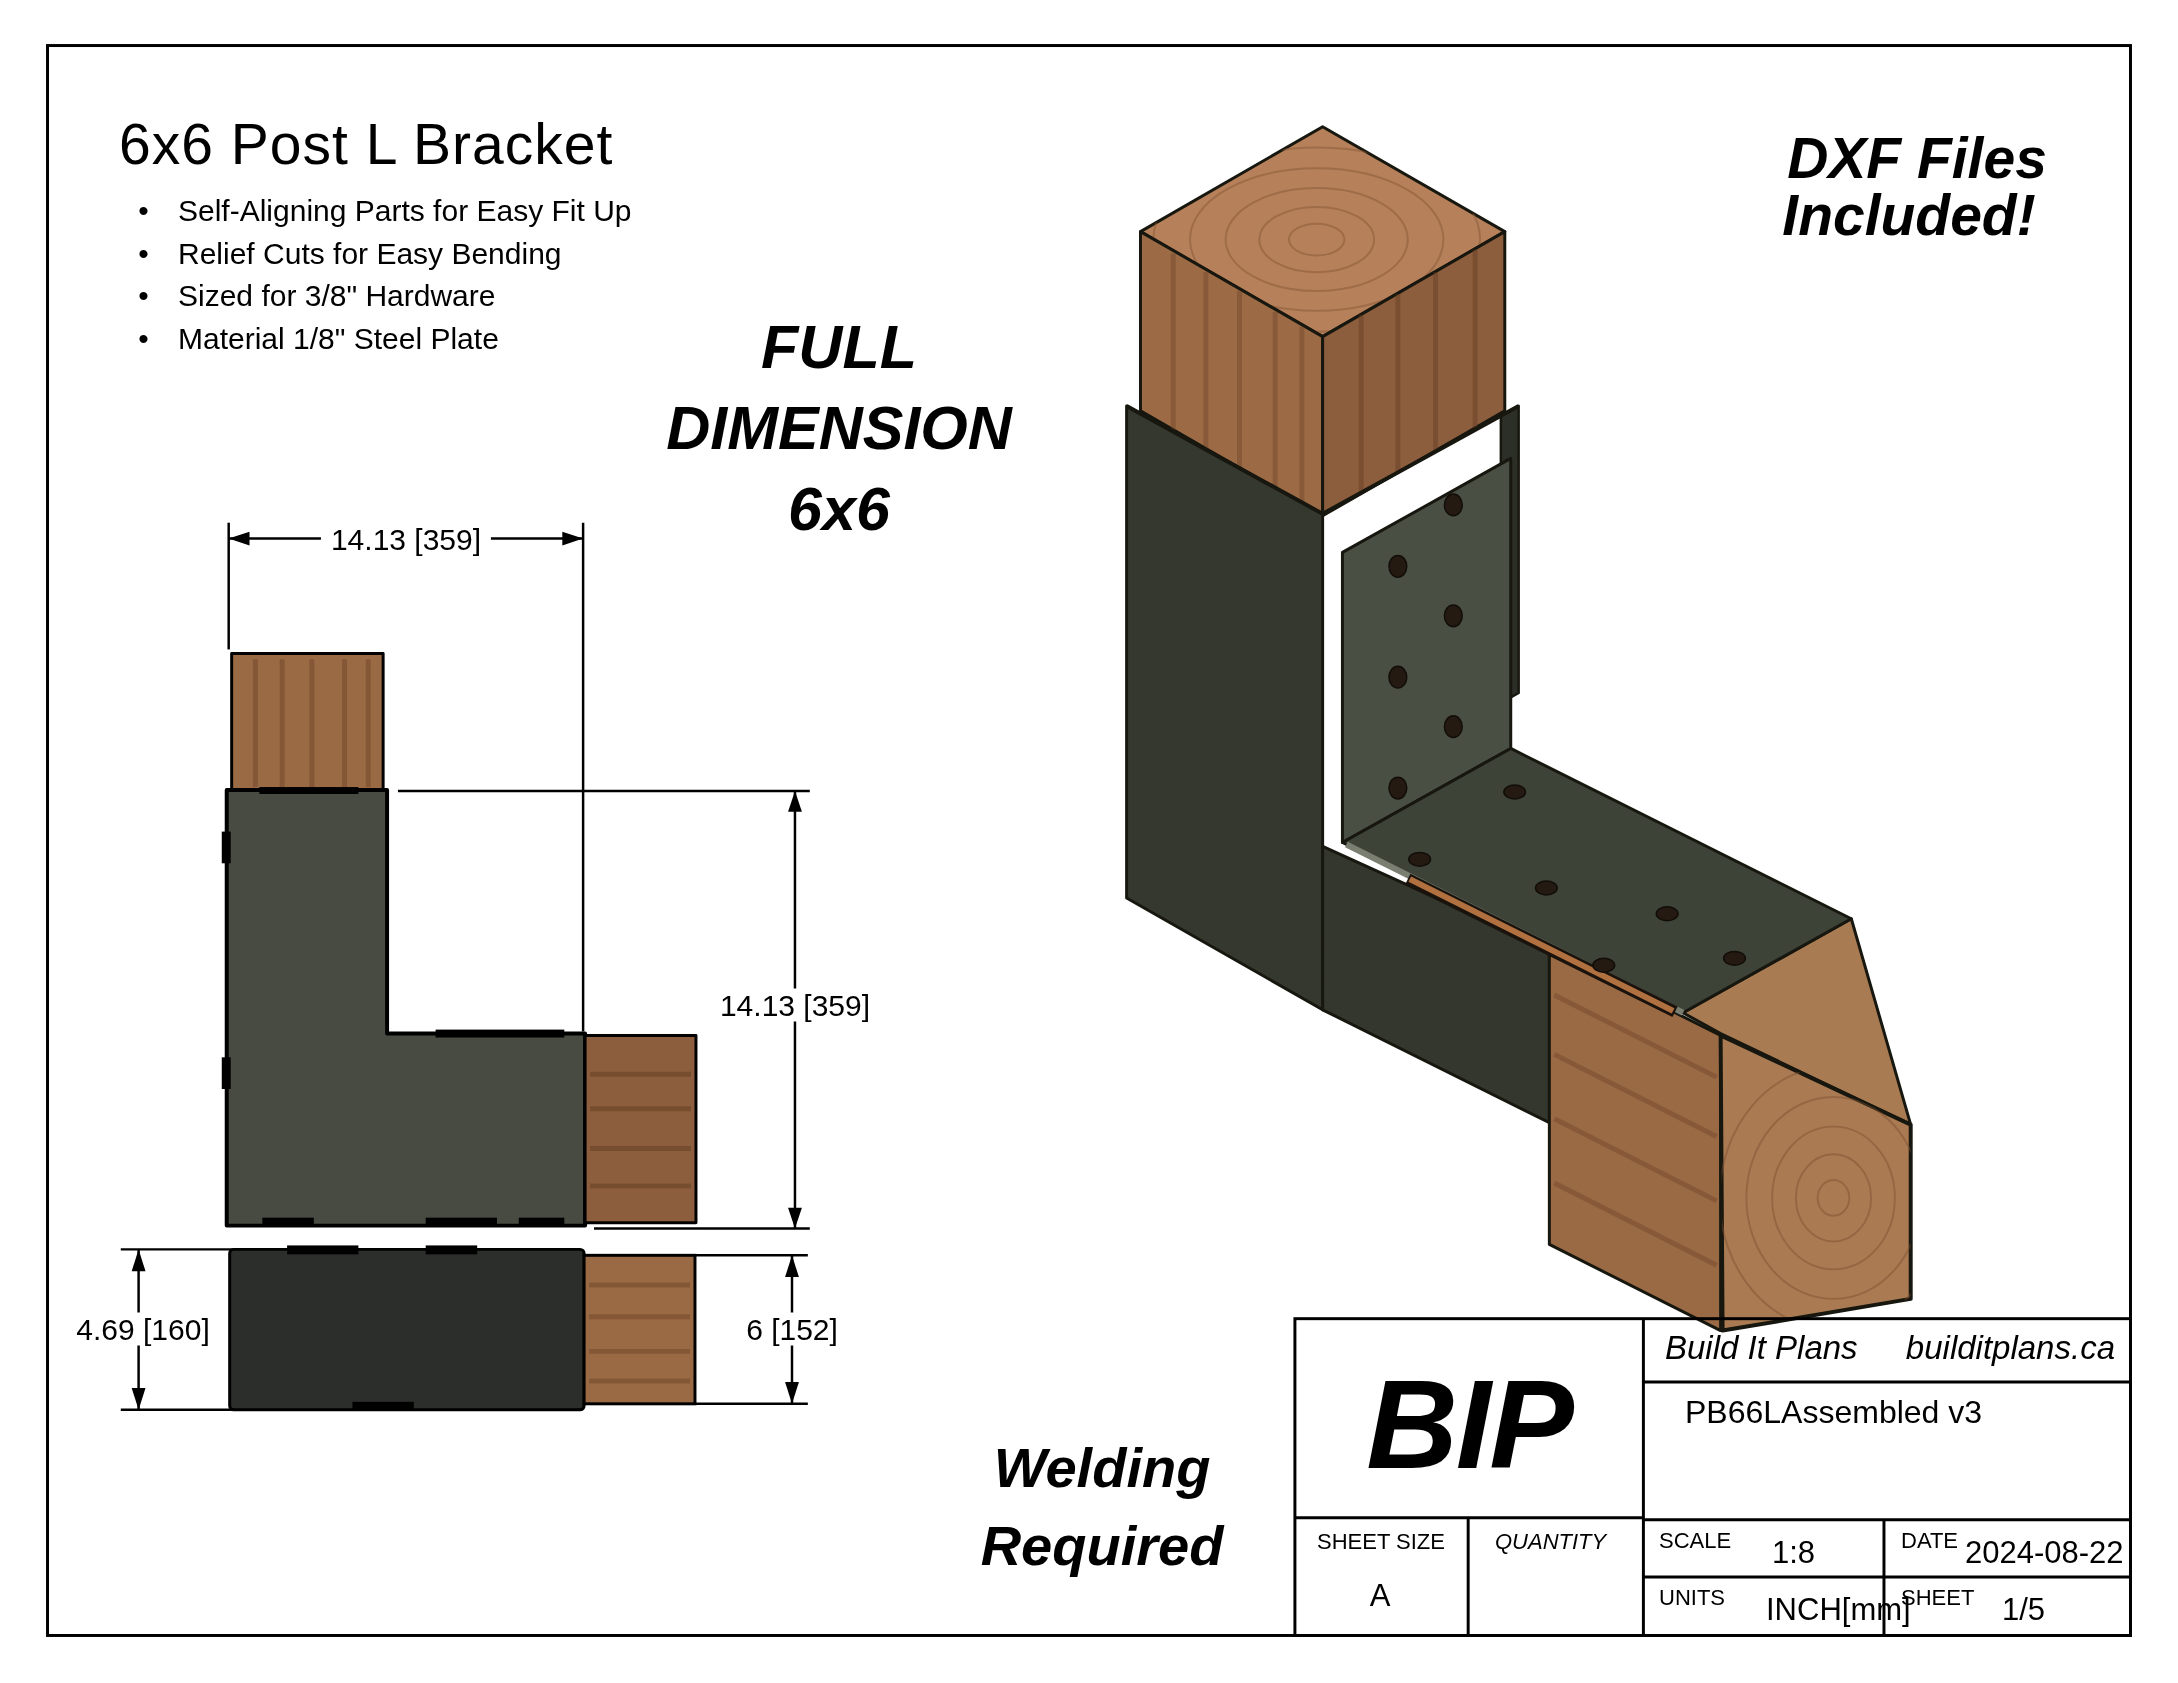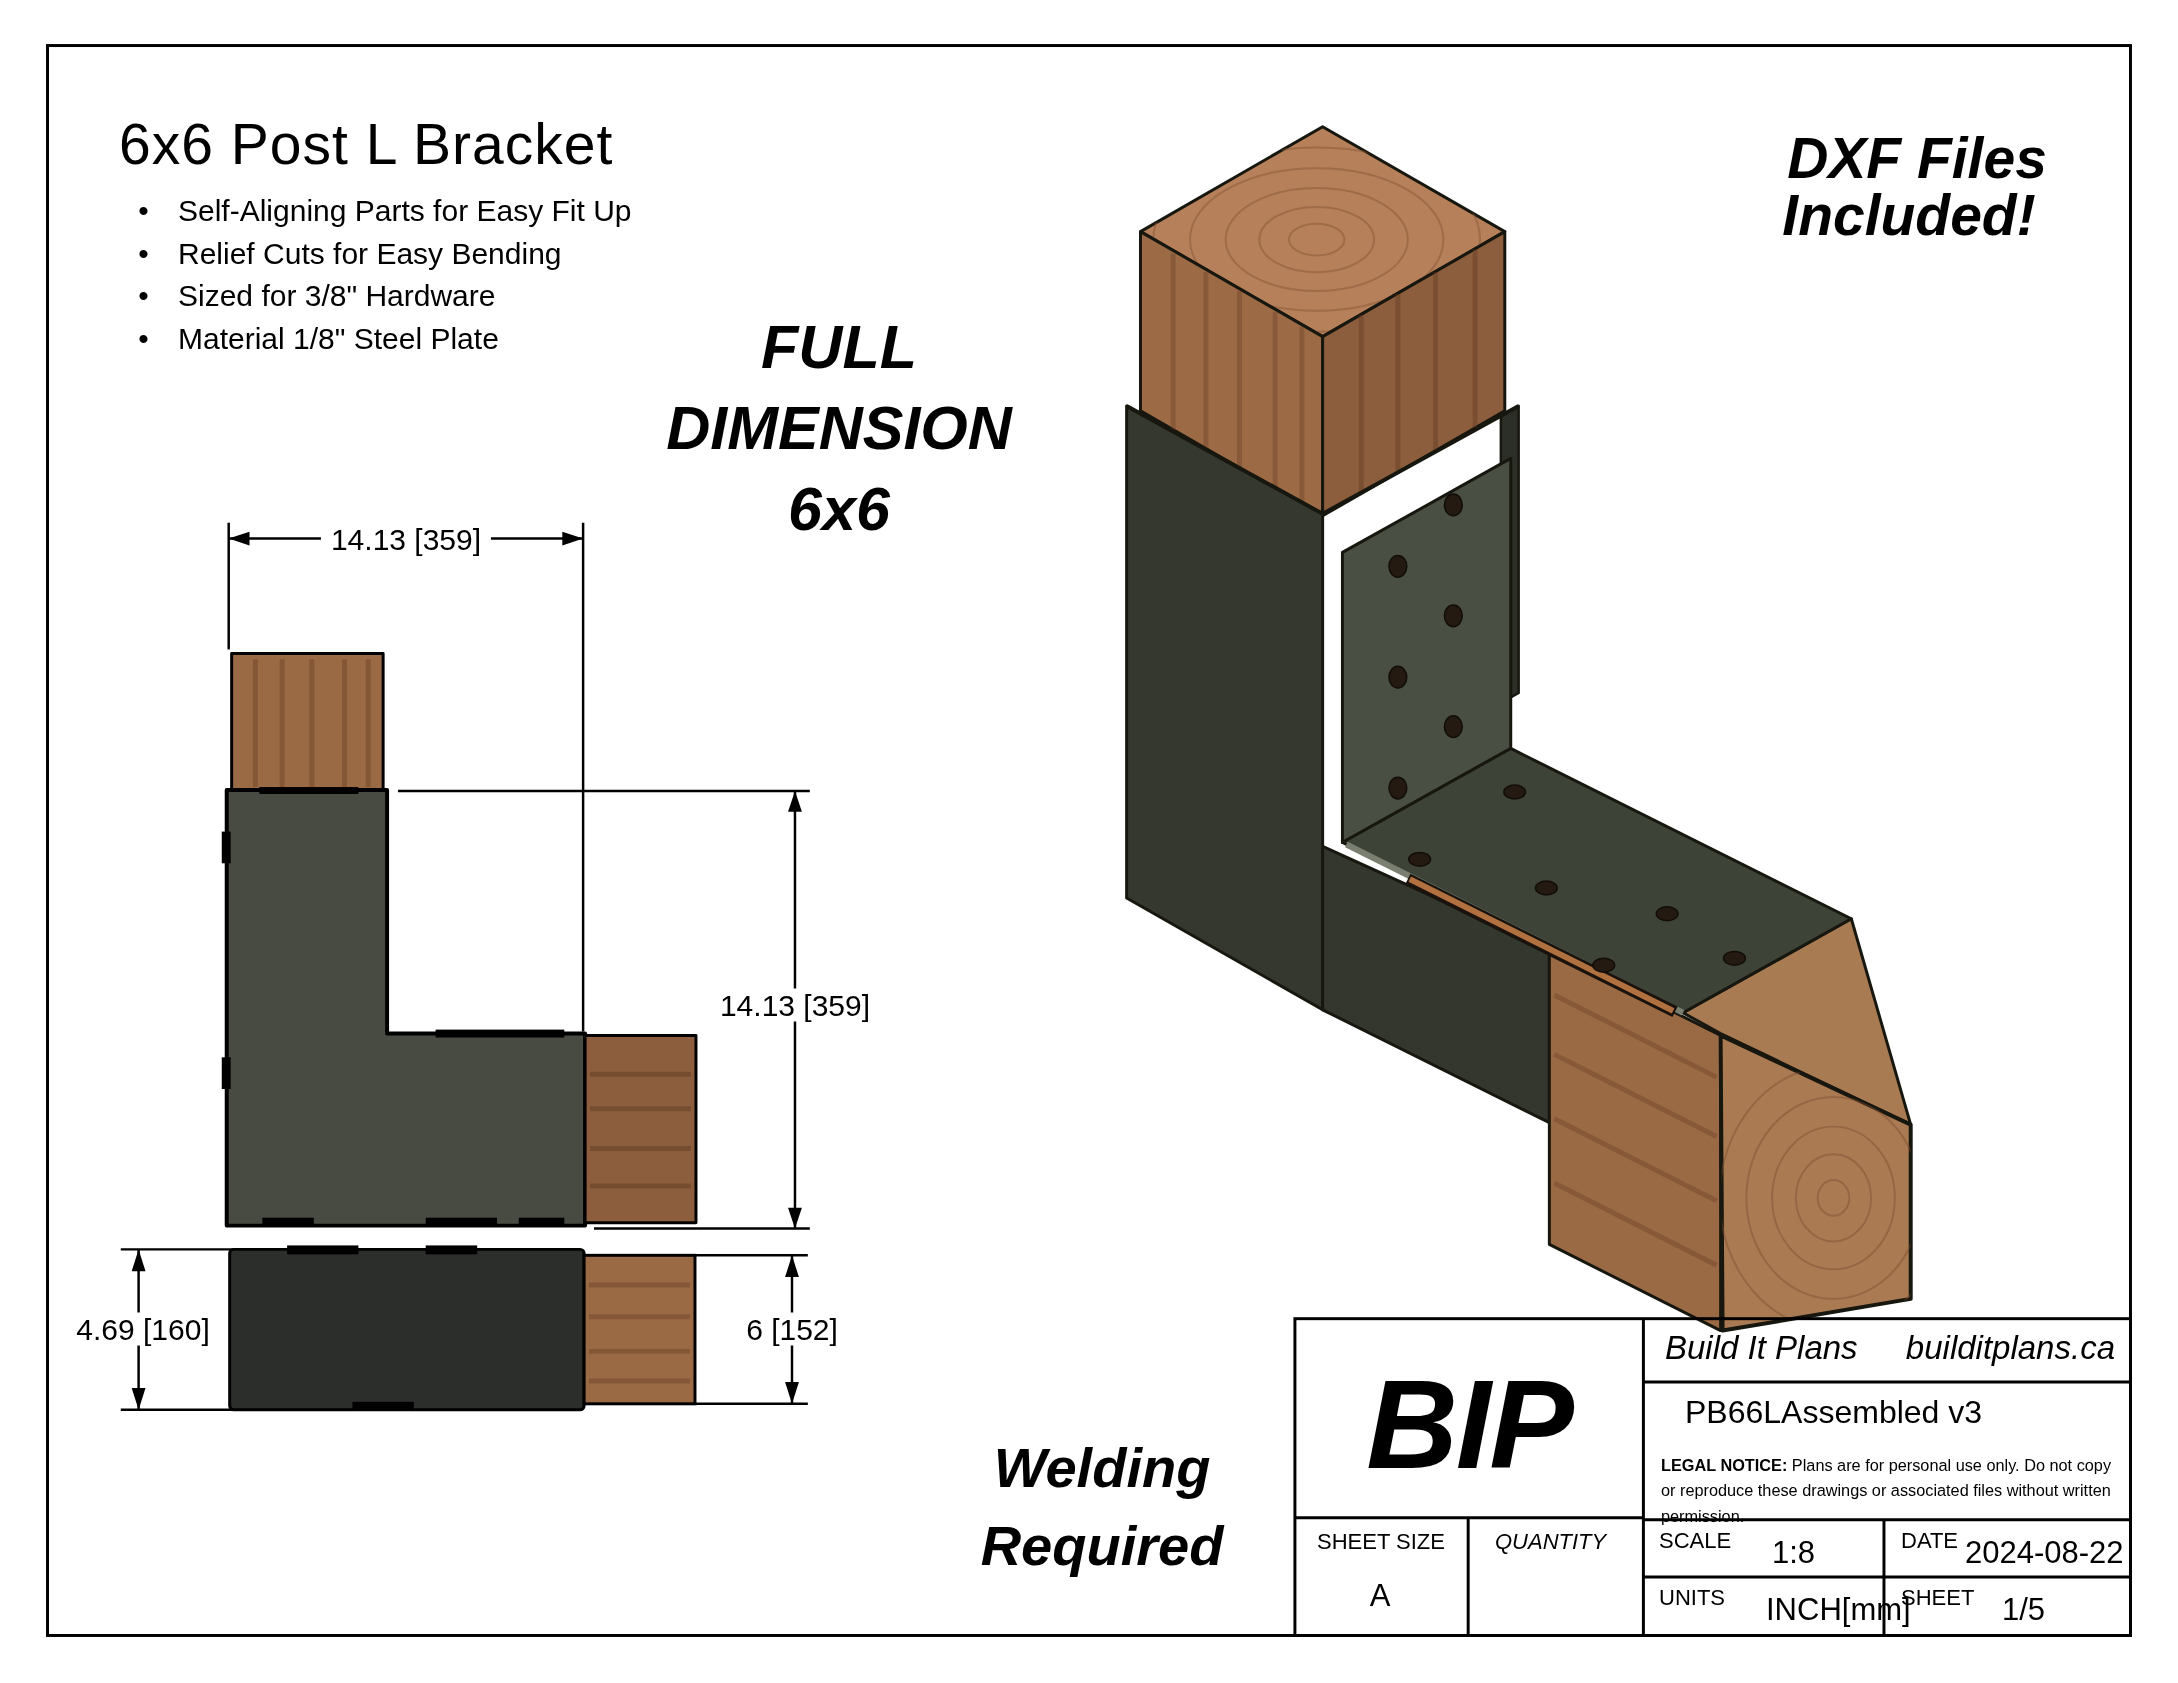--- a/index.html
+++ b/index.html
@@ -254,23 +254,20 @@
   <span class="abs ctr dim-label" style="left:143px;top:1329px;">4.69 [160]</span>
   <span class="abs ctr dim-label" style="left:792px;top:1329px;">6 [152]</span>
 
   <div class="abs ctr logo" style="left:1469px;top:1424px;">BIP</div>
 
   <div class="abs tb-italic" style="left:1665px;top:1329px;">Build It Plans</div>
   <div class="abs tb-italic" style="right:63px;top:1329px;">builditplans.ca</div>
 
   <div class="abs" style="left:1685px;top:1394px;font-size:32px;">PB66LAssembled v3</div>
 
-  <div class="abs legal" style="left:1661px;top:1453px;">
-    <b>LEGAL NOTICE:</b><span> Plans are for personal use only. Do not copy or reproduce these drawings or associated files without written permission.</span>
-  </div>
 
   <div class="abs tb-label" style="left:1317px;top:1529px;">SHEET SIZE</div>
   <div class="abs ctr tb-value" style="left:1380px;top:1596px;">A</div>
 
   <div class="abs tb-label" style="left:1495px;top:1529px;font-style:italic;">QUANTITY</div>
   <div class="abs ctr tb-value" style="left:1554px;top:1596px;"></div>
 
   <div class="abs tb-label" style="left:1659px;top:1528px;">SCALE</div>
   <div class="abs tb-value" style="left:1772px;top:1535px;">1:8</div>
 

